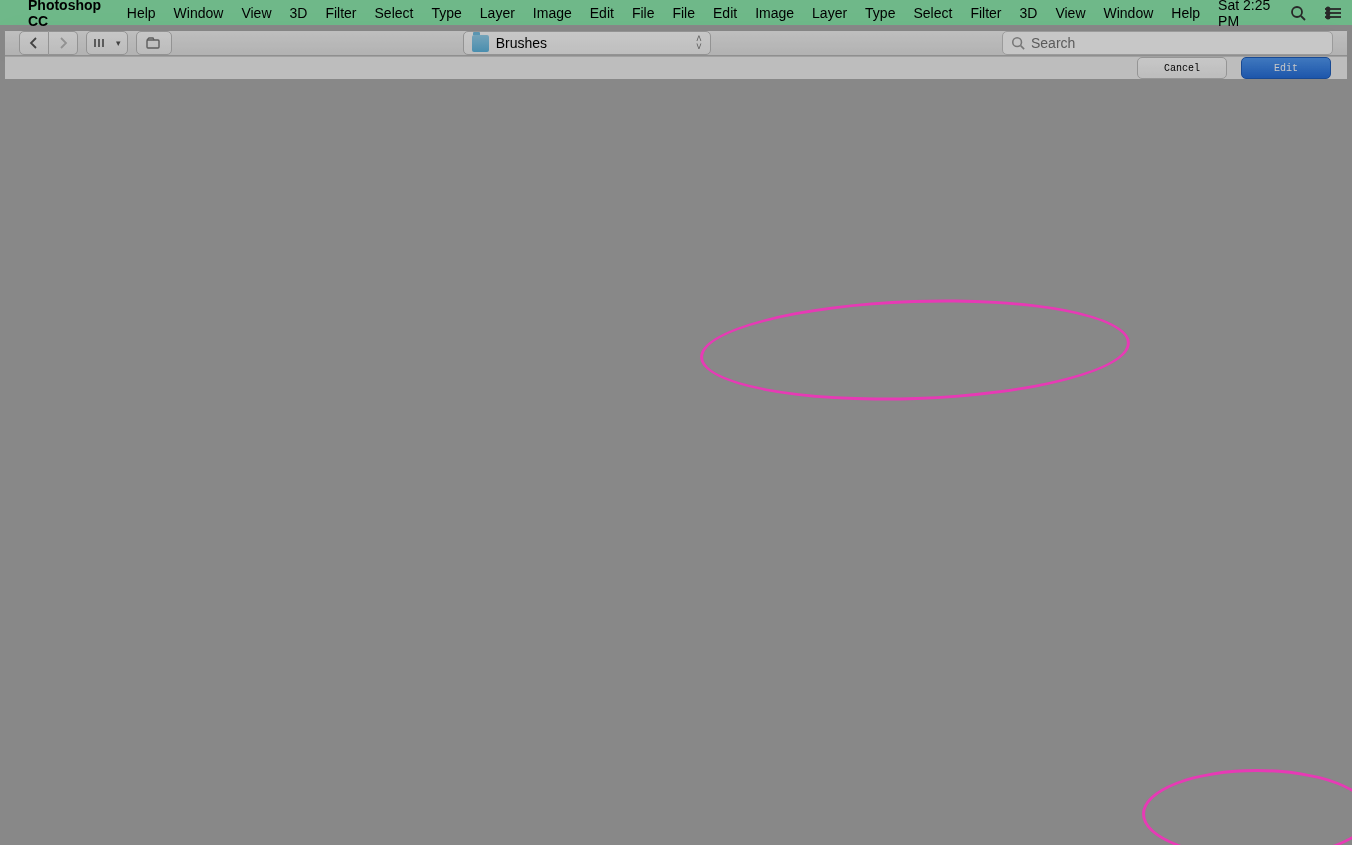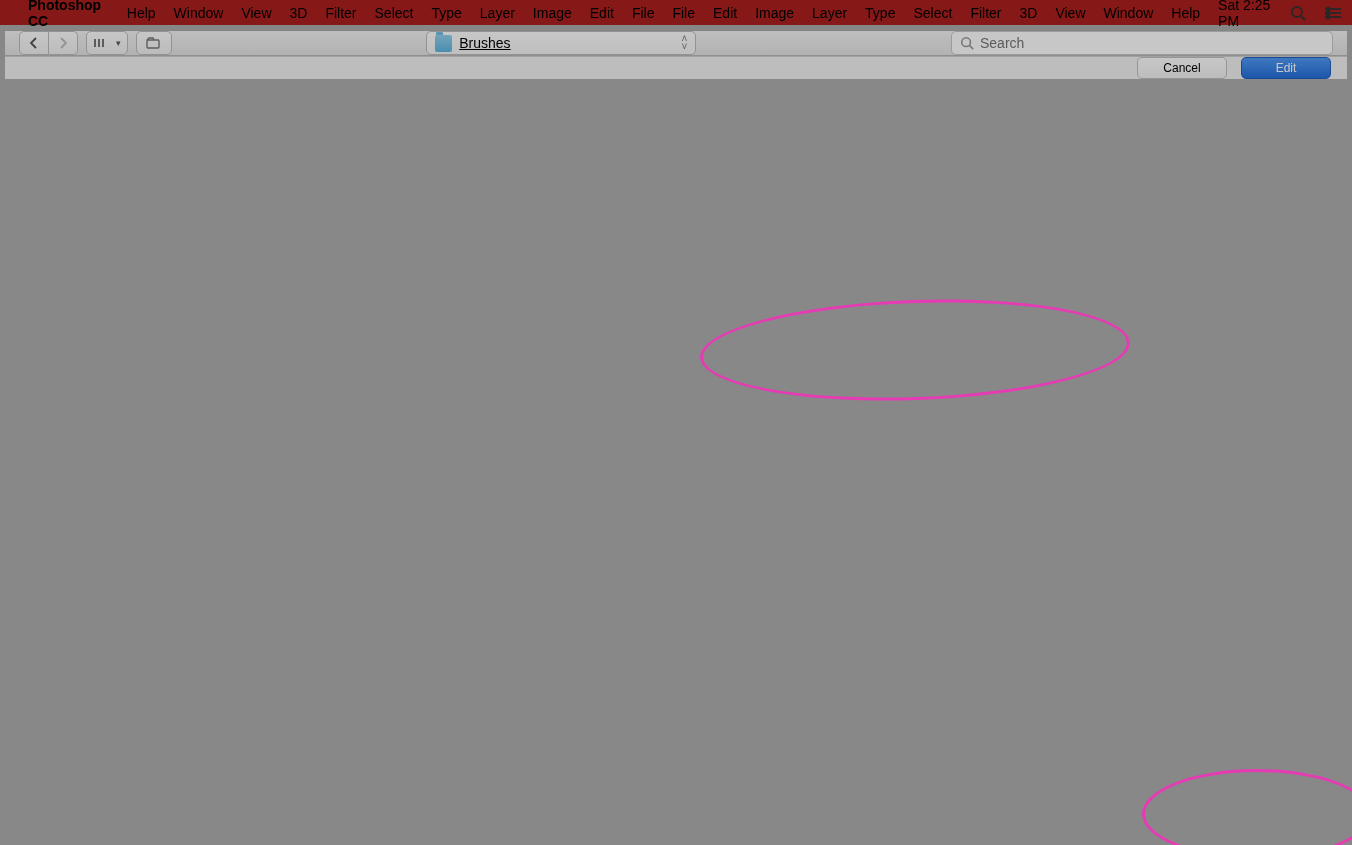--- a/index.html
+++ b/index.html
@@ -3,58 +3,58 @@
 <meta charset="utf-8">
 <style>
 * { margin: 0; padding: 0; box-sizing: border-box; font-family: -apple-system, "Helvetica Neue", Arial, sans-serif; }
 html, body { width: 1352px; height: 845px; background: #888; overflow: hidden; }
 
 
 .screen { width: 1352px; height: 845px; position: relative; }
 .dim { filter: brightness(0.78) saturate(0.9); }
 
 
-.menubar { height: 25px; background: #b91c1c; display: flex; align-items: center; padding: 0 10px; font-size: 14px; gap: 18px; }
+.menubar { height: 25px; background: #86efac; display: flex; align-items: center; padding: 0 10px; font-size: 14px; gap: 18px; }
 .menubar .right { margin-left: auto; display: flex; align-items: center; gap: 18px; }
 .menubar .apple { font-size: 16px; }
 .menubar .appname { font-weight: 700; }
 .mb-item { cursor: default; }
 .mb-icon { width: 18px; height: 18px; display: inline-flex; align-items: center; justify-content: center; }
 
 
 .dialog { position: absolute; top: 30px; left: 4px; right: 4px; bottom: 4px; background: #eee; border: 1px solid #aaa; border-radius: 6px; display: flex; flex-direction: column; box-shadow: 0 10px 30px rgba(0,0,0,0.3); }
 
 
 .toolbar { height: 46px; background: linear-gradient(#f4f4f4,#e4e4e4); border-bottom: 1px solid #b7b7b7; display: flex; align-items: center; padding: 0 14px; gap: 8px; }
 .tb-btn { height: 24px; border: 1px solid #bcbcbc; border-radius: 5px; background: linear-gradient(#fff,#f0f0f0); display: flex; align-items: center; justify-content: center; padding: 0 9px; font-size: 13px; color: #555; }
 .tb-group { display: flex; }
 .tb-group .tb-btn:first-child { border-radius: 5px 0 0 5px; }
 .tb-group .tb-btn:last-child { border-radius: 0 5px 5px 0; border-left: none; }
-.path-popup { margin-left: auto; margin-right: auto; width: 270px; height: 24px; border: 1px solid #bcbcbc; border-radius: 5px; background: linear-gradient(#fff,#f4f4f4); display: flex; align-items: center; padding: 0 8px; gap: 7px; font-size: 14px; position: relative; text-decoration: underline; }
+.path-popup { margin-left: auto; margin-right: auto; width: 248px; height: 24px; border: 1px solid #bcbcbc; border-radius: 5px; background: linear-gradient(#fff,#f4f4f4); display: flex; align-items: center; padding: 0 8px; gap: 7px; font-size: 14px; position: relative; }
 .path-popup .chev { position: absolute; right: 8px; font-size: 10px; color: #777; line-height: 8px; }
-.searchbox { width: 382px; height: 24px; border: 1px solid #c7c7c7; border-radius: 5px; background: #fff; display: flex; align-items: center; padding: 0 8px; gap: 6px; color: #999; font-size: 14px; }
+.searchbox { width: 331px; height: 24px; border: 1px solid #c7c7c7; border-radius: 5px; background: #fff; display: flex; align-items: center; padding: 0 8px; gap: 6px; color: #999; font-size: 14px; }
 .searchbox input { border: none; outline: none; flex: 1; font-size: 14px; background: transparent; }
 
 
 .body { flex: 1; display: flex; background: #fff; overflow: hidden; }
 .col { border-right: 1px solid #d6d6d6; overflow-y: auto; overflow-x: hidden; }
 .col::-webkit-scrollbar { width: 12px; }
 .col::-webkit-scrollbar-thumb { background: #c7c7c7; border-radius: 6px; border: 3px solid #fff; }
 .col1 { width: 270px; }
 .col2 { width: 256px; }
 .col3 { width: 256px; }
 .col4 { width: 272px; }
 
 .ico { width: 17px; height: 17px; flex: 0 0 17px; border-radius: 3px; display: inline-flex; align-items: center; justify-content: center; font-size: 10px; color: #fff; }
 .ico.folder { background: linear-gradient(#8fd3f2,#56b7e6); border-radius: 2px; position: relative; }
 .ico.folder::before { content: ""; position: absolute; top: -3px; left: 1px; width: 7px; height: 3px; background: #6dc1e8; border-radius: 1px 1px 0 0; }
 
 
 .footer { height: 50px; display: flex; align-items: center; justify-content: flex-end; gap: 14px; padding: 0 16px; background: #f2f2f2; border-top: 1px solid #cfcfcf; }
-.fbtn { height: 22px; min-width: 90px; border: 1px solid #bfbfbf; border-radius: 5px; background: linear-gradient(#fff,#f2f2f2); font-size: 12px; display: flex; align-items: center; justify-content: center; }
+.fbtn { height: 22px; min-width: 90px; border: 1px solid #bfbfbf; border-radius: 5px; background: linear-gradient(#fff,#f2f2f2); font-size: 10px; display: flex; align-items: center; justify-content: center; font-family: Liberation Mono, monospace; }
 .fbtn.primary { background: linear-gradient(#4a9bff,#1e6fe8); color: #fff; border-color: #1a5fc8; }
 
 
 .annot { position: absolute; border: 3px solid #e73ab5; border-radius: 50%; pointer-events: none; z-index: 50; }
 .annot1 { left: 700px; top: 300px; width: 430px; height: 100px; transform: rotate(-2deg); }
 .annot2 { right: -20px; bottom: -14px; width: 230px; height: 90px; }
 </style>
 </head>
 <body>
 

